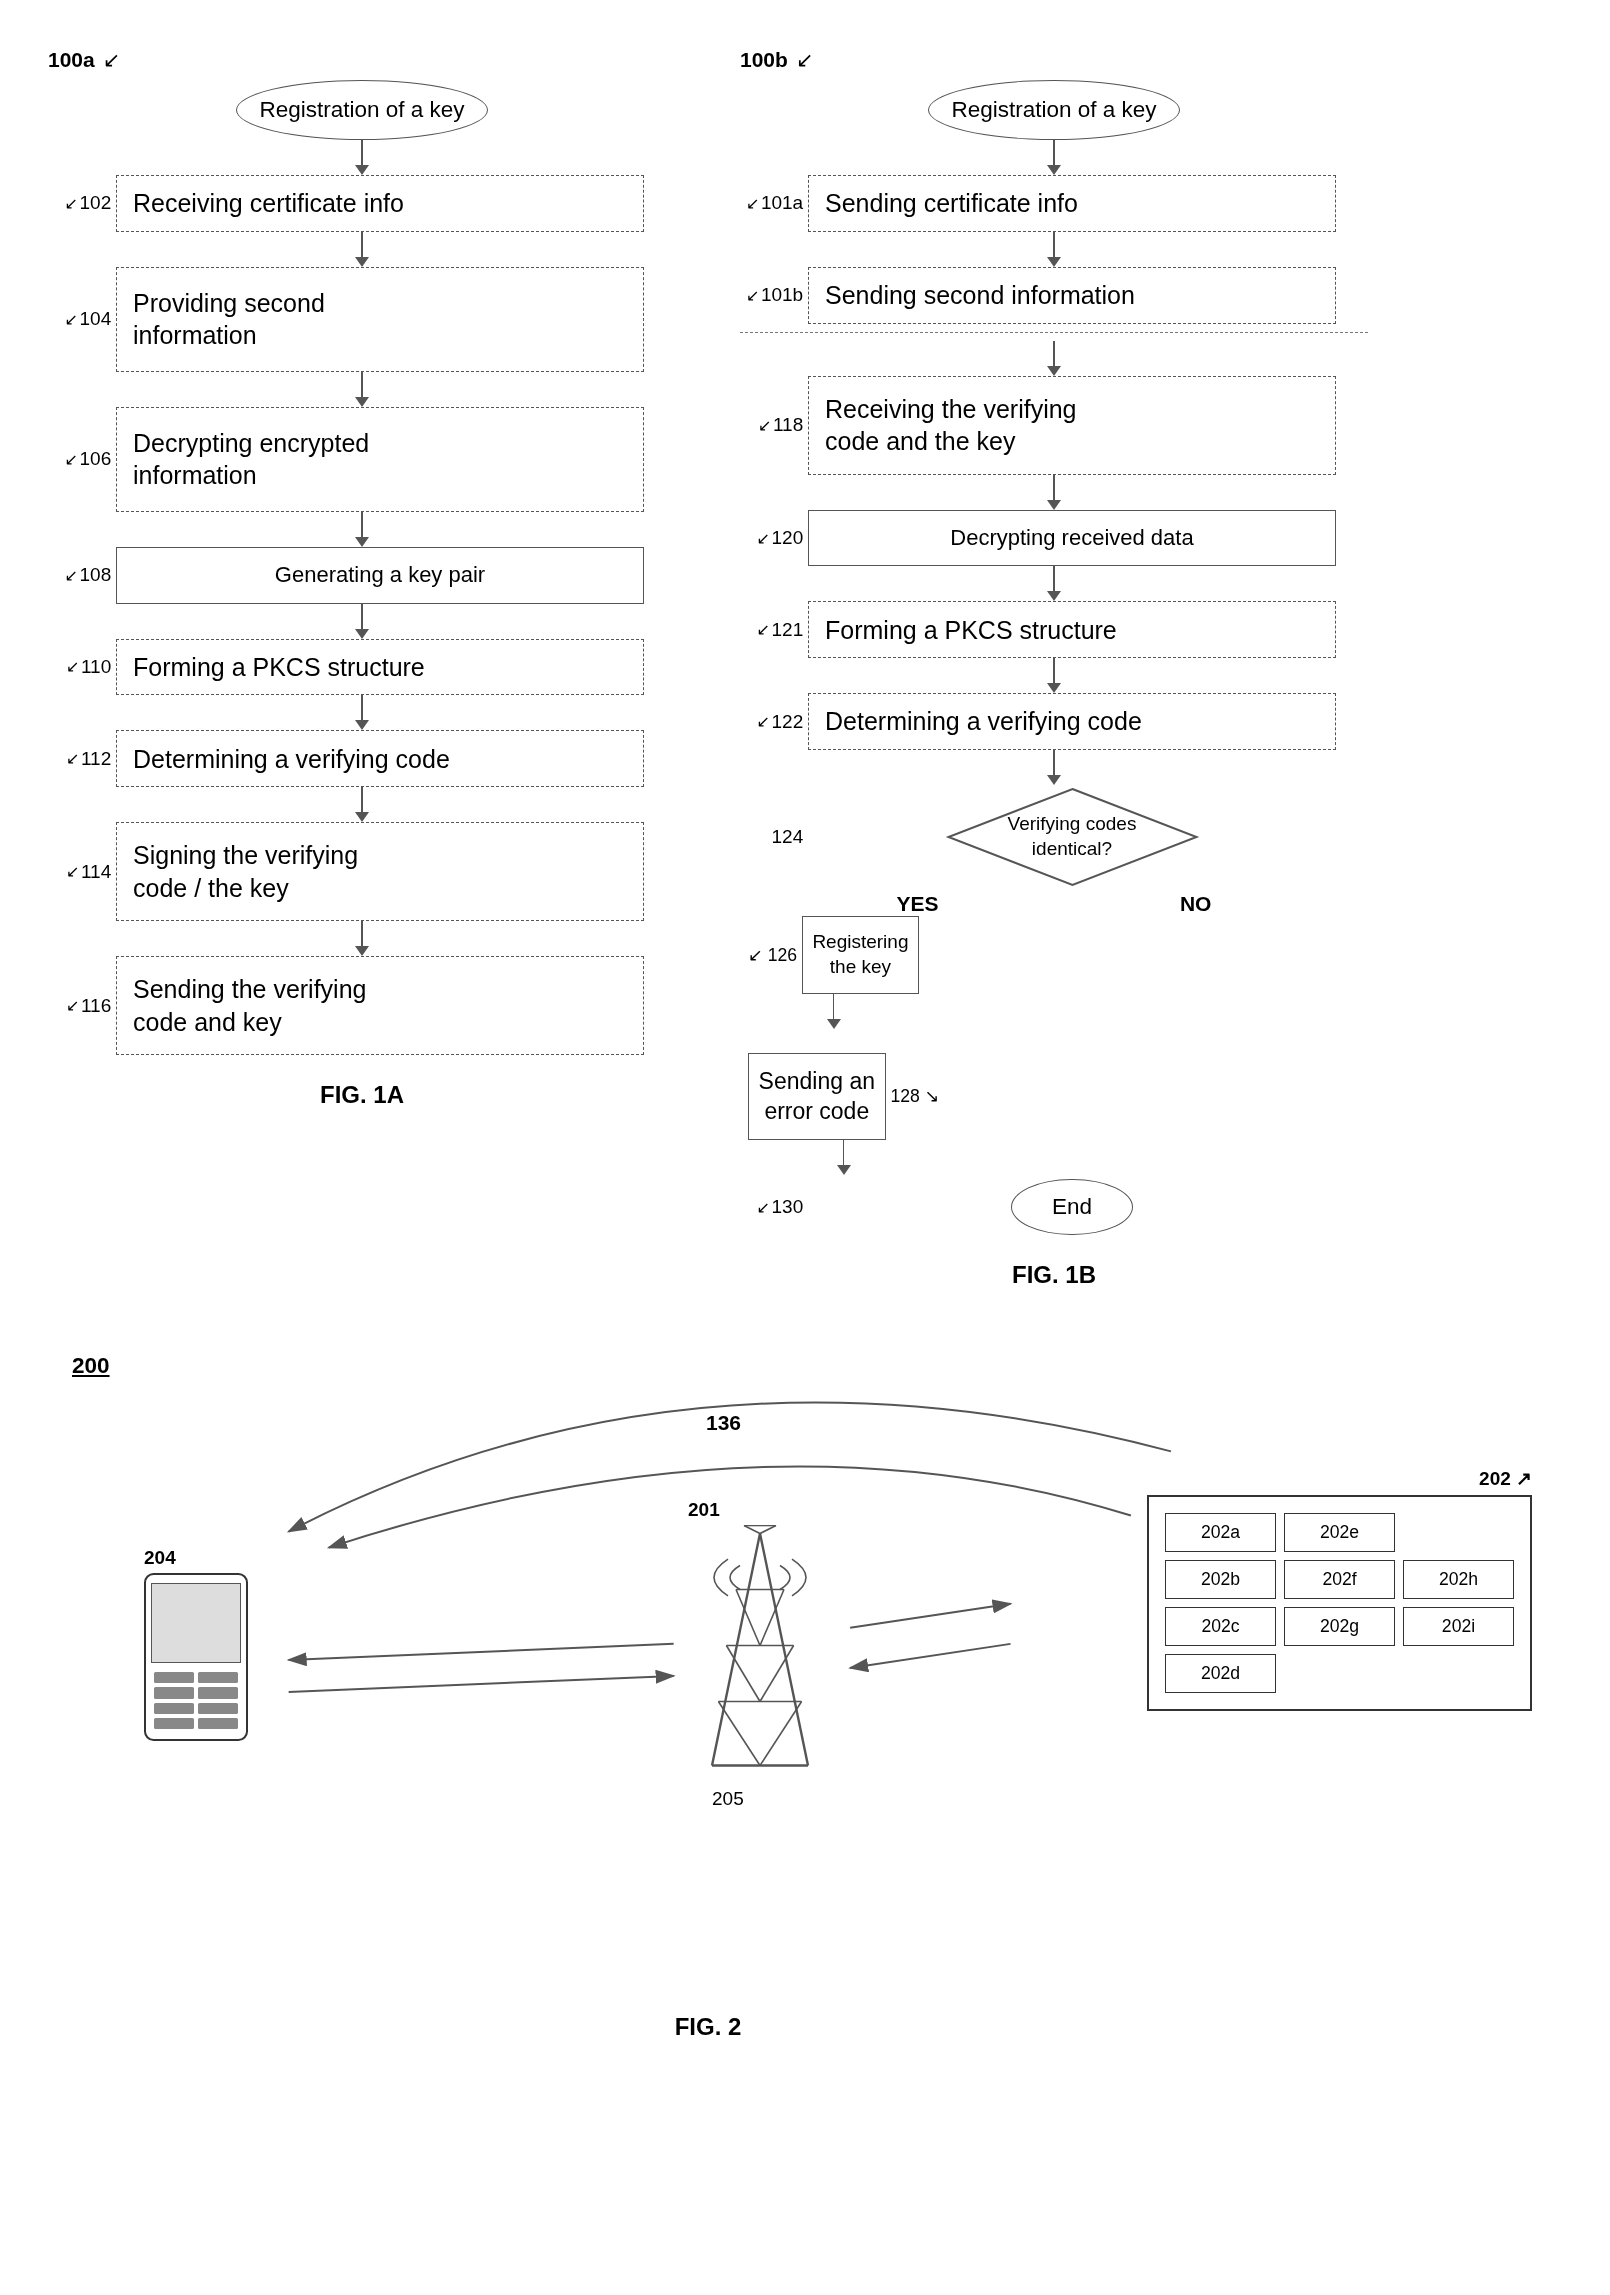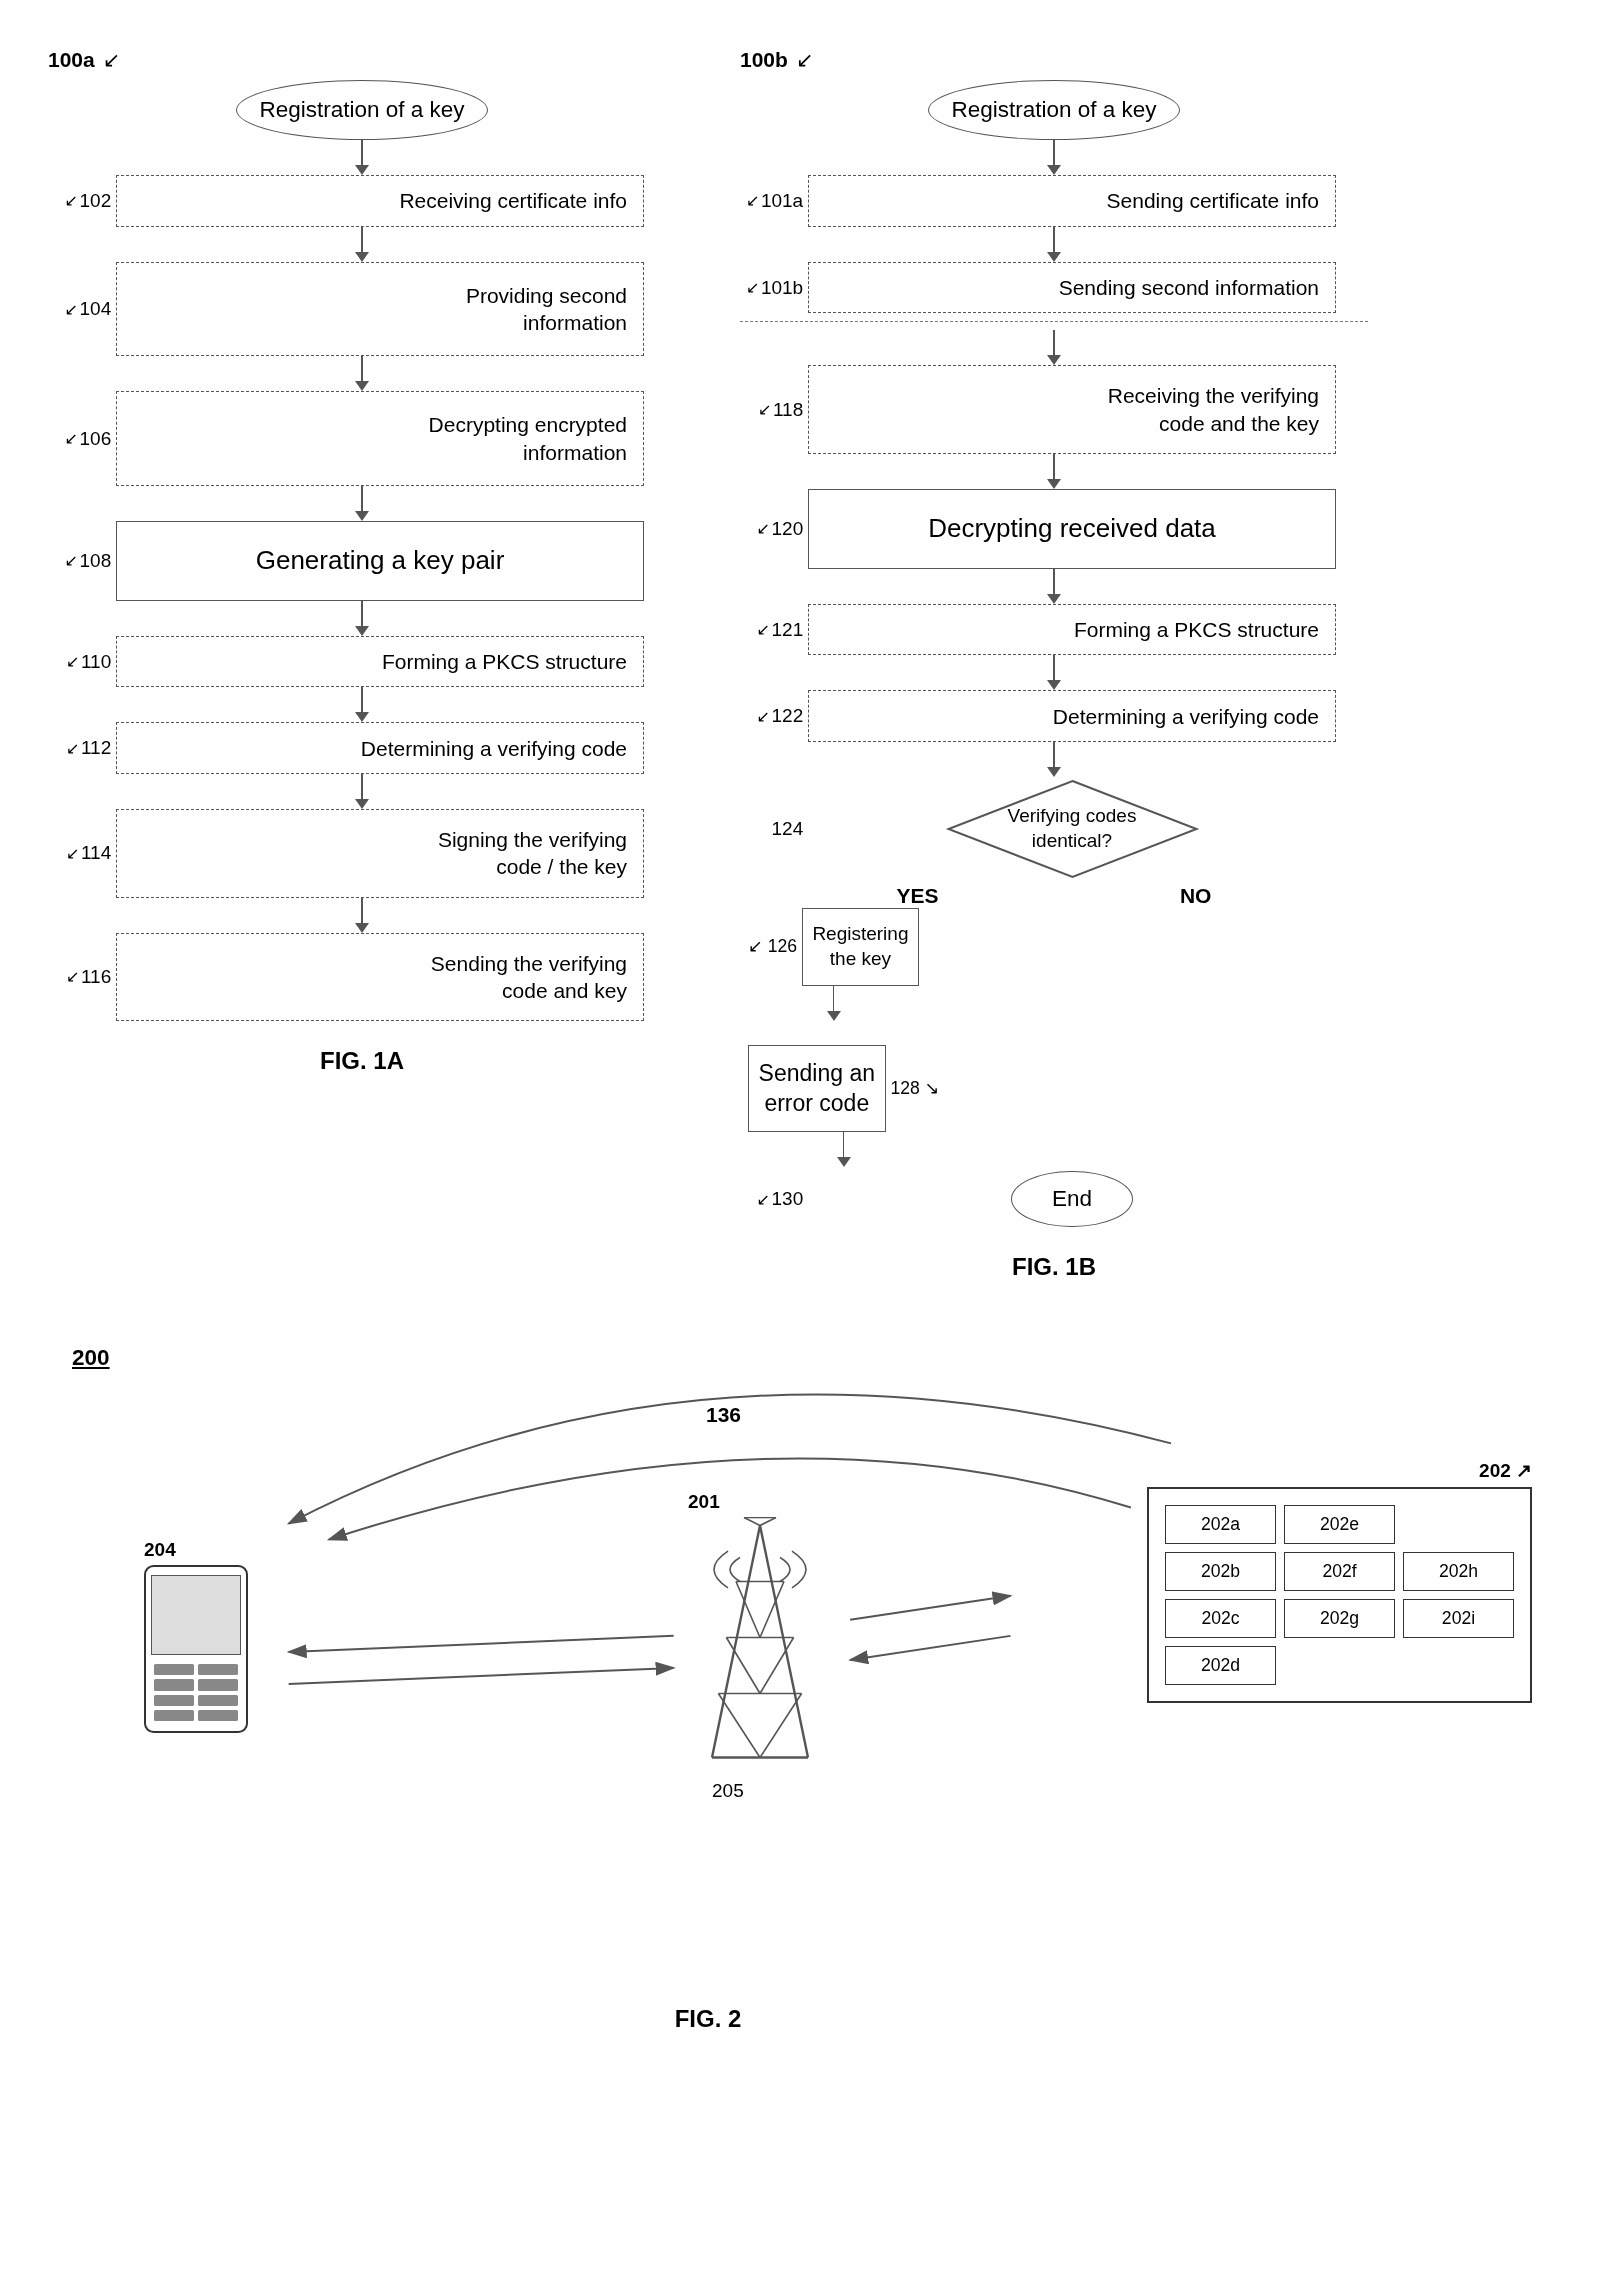--- a/index.html
+++ b/index.html
@@ -34,31 +34,31 @@
       flex-direction: column;
       align-items: center;
       width: 642px;
       position: relative;
     }
 
     .fc-box {
       border: 1.6px solid #555;
       background: #fff;
       text-align: center;
-      font-size: 26px;
+      font-size: 22px;
       line-height: 1.3;
-      padding: 22px 16px;
+      padding: 13px 16px;
       flex: 1;
     }
 
     .fc-box-dashed {
       border: 1.6px dashed #555;
       background: #fff;
-      text-align: right;
-      font-size: 21px;
+      text-align: left;
+      font-size: 25px;
       line-height: 1.3;
       padding: 11.2px 16px;
       flex: 1;
     }
 
     .fc-oval {
       border: 1.6px solid #555;
       border-radius: 50%;
       background: #fff;
       text-align: center;

